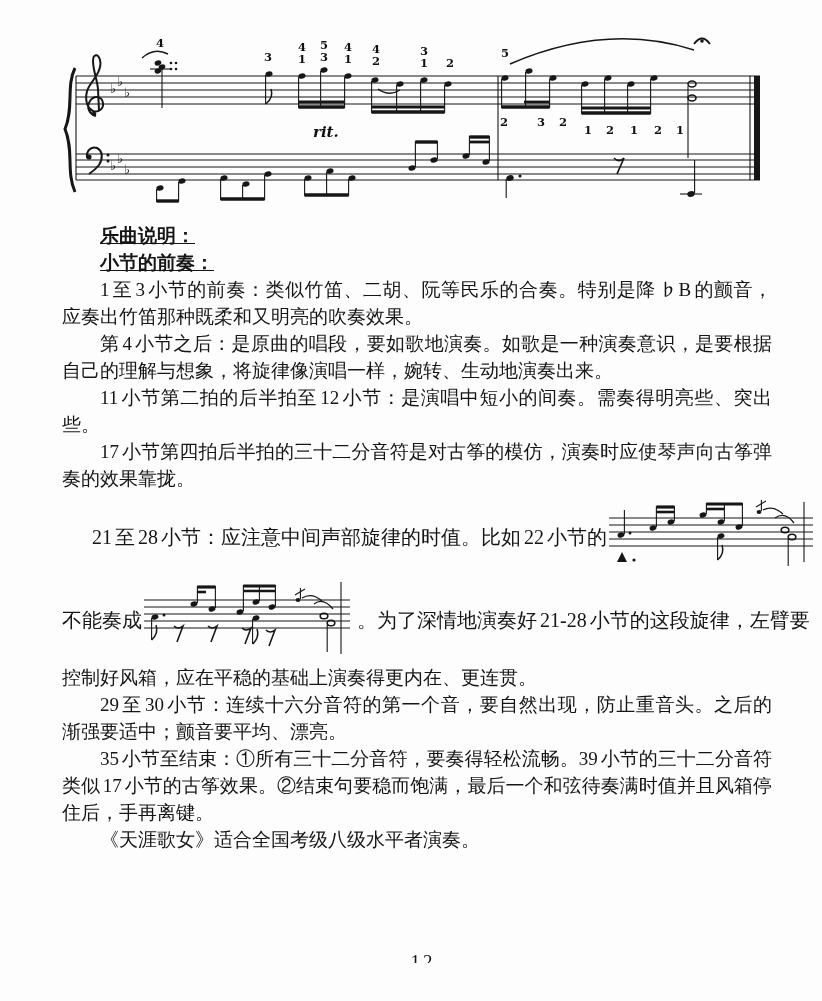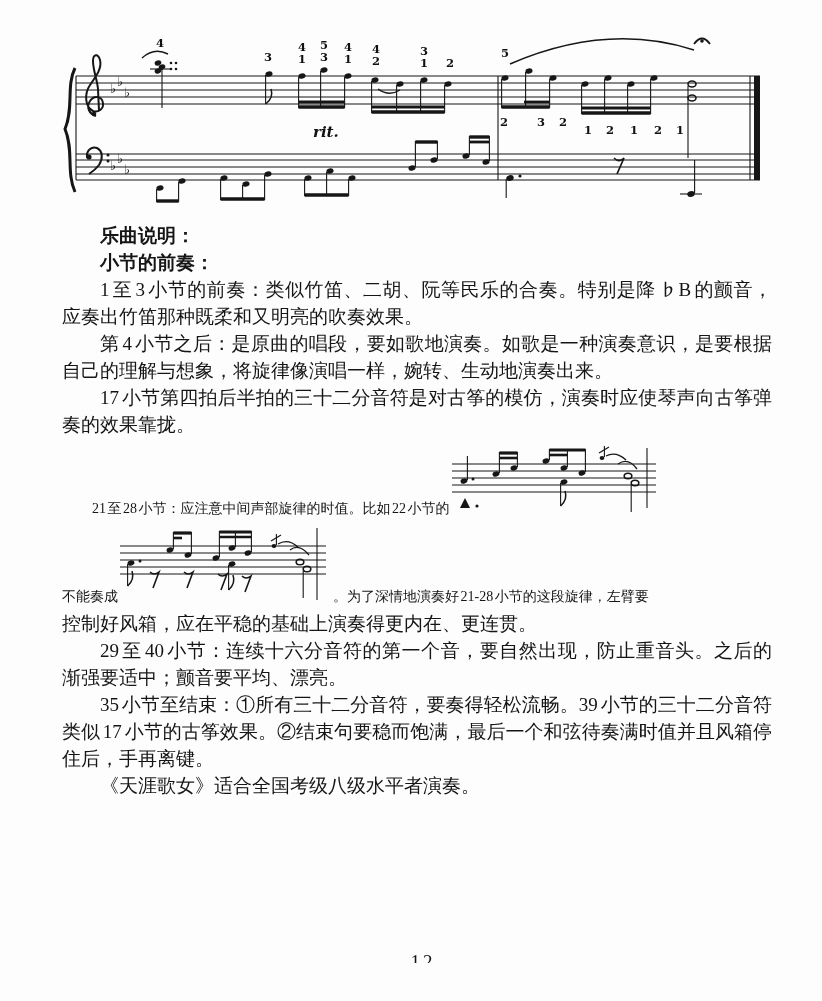--- a/index.html
+++ b/index.html
@@ -2,23 +2,23 @@
 <html><head>
 <meta charset="utf-8">
 <style>
   html,body{margin:0;padding:0;background:#e8e8e8;}
   #page{position:relative;width:822px;height:1001px;background:#fdfdfd;overflow:hidden;
         font-family:"Liberation Serif",serif;color:#151515;}
   
   #text-col{position:absolute;left:62px;top:222px;width:710px;
             font-size:19px;line-height:27px;text-align:justify;word-spacing:-2px;}
   #text-col p{margin:0;text-indent:2em;}
-  #text-col p.heading{font-family:"Liberation Sans",sans-serif;font-weight:bold;}
+  #text-col p.heading{font-family:"Liberation Sans",sans-serif;font-weight:bold;text-decoration:underline;}
   #text-col p.flush{text-indent:0;}
-  .music-line{display:flex;align-items:flex-end;text-indent:0;font-size:14px;}
+  .music-line{display:flex;align-items:center;text-indent:0;font-size:20px;}
   .music-line .lead-indent{padding-left:30px;}
   .music-line svg{flex:0 0 auto;}
   .music-line .txt{white-space:nowrap;}
   #closing-para{margin-top:20px;}
   
   #score-top{position:absolute;left:62px;top:8px;}
   svg .st{stroke:#161616;stroke-width:1.1;fill:none;}
   svg .thick{stroke:#161616;fill:none;}
   svg .nh{fill:#161616;}
   svg .open-nh{fill:none;stroke:#161616;stroke-width:1.6;}
@@ -219,20 +219,21 @@
       <text class="fing" x="614" y="126">1</text>
     </g>
   </svg>
 
   <div id="text-col">
 
     <p class="heading">乐曲说明：</p>
     <p class="heading">小节的前奏：</p>
     <p>1 至 3 小节的前奏：类似竹笛、二胡、阮等民乐的合奏。特别是降 ♭B 的颤音，应奏出竹笛那种既柔和又明亮的吹奏效果。</p>
     <p>第 4 小节之后：是原曲的唱段，要如歌地演奏。如歌是一种演奏意识，是要根据自己的理解与想象，将旋律像演唱一样，婉转、生动地演奏出来。</p>
+    <p>11 小节第二拍的后半拍至 12 小节：是演唱中短小的间奏。需奏得明亮些、突出些。</p>
     <p>17 小节第四拍后半拍的三十二分音符是对古筝的模仿，演奏时应使琴声向古筝弹奏的效果靠拢。</p>
 
     <div class="music-line" style="margin-top:6px;">
       <span class="txt lead-indent">21 至 28 小节：应注意中间声部旋律的时值。比如 22 小节的</span>
       <svg width="212" height="78" viewBox="0 0 212 78">
         <line class="st" x1="2" y1="20" x2="206" y2="20"></line>
           <line class="st" x1="2" y1="27" x2="206" y2="27"></line>
         <line class="st" x1="2" y1="34" x2="206" y2="34"></line>
           <line class="st" x1="2" y1="41" x2="206" y2="41"></line>
         <line class="st" x1="2" y1="48" x2="206" y2="48"></line>
@@ -318,21 +319,21 @@
         <path class="thick" stroke-width="1.3" d="M160,22 Q170,16 180,25"></path>
         <ellipse class="open-nh" cx="182" cy="40" rx="3.8" ry="2.8"></ellipse>
         <ellipse class="open-nh" cx="189" cy="47" rx="3.8" ry="2.8"></ellipse>
         <line class="st" x1="185.2" y1="49" x2="185.2" y2="76" stroke-width="1.3"></line>
         <path class="thick" stroke-width="1.3" d="M172,28 Q181,21 191,33"></path>
       </svg>
       <span class="txt">。为了深情地演奏好 21-28 小节的这段旋律，左臂要</span>
     </div>
 
     <p class="flush">控制好风箱，应在平稳的基础上演奏得更内在、更连贯。</p>
-    <p>29 至 40 小节：连续十六分音符的第一个音，要自然出现，防止重音头。之后的渐强要适中；颤音要平均、漂亮。</p>
+    <p>29 至 30 小节：连续十六分音符的第一个音，要自然出现，防止重音头。之后的渐强要适中；颤音要平均、漂亮。</p>
     <p>35 小节至结束：①所有三十二分音符，要奏得轻松流畅。39 小节的三十二分音符类似 17 小节的古筝效果。②结束句要稳而饱满，最后一个和弦待奏满时值并且风箱停住后，手再离键。</p>
     <p id="closing-para">《天涯歌女》适合全国考级八级水平者演奏。</p>
   </div>
 
   <div id="page-num-clip">
     <span>12</span>
   </div>
 
 </div>
 

